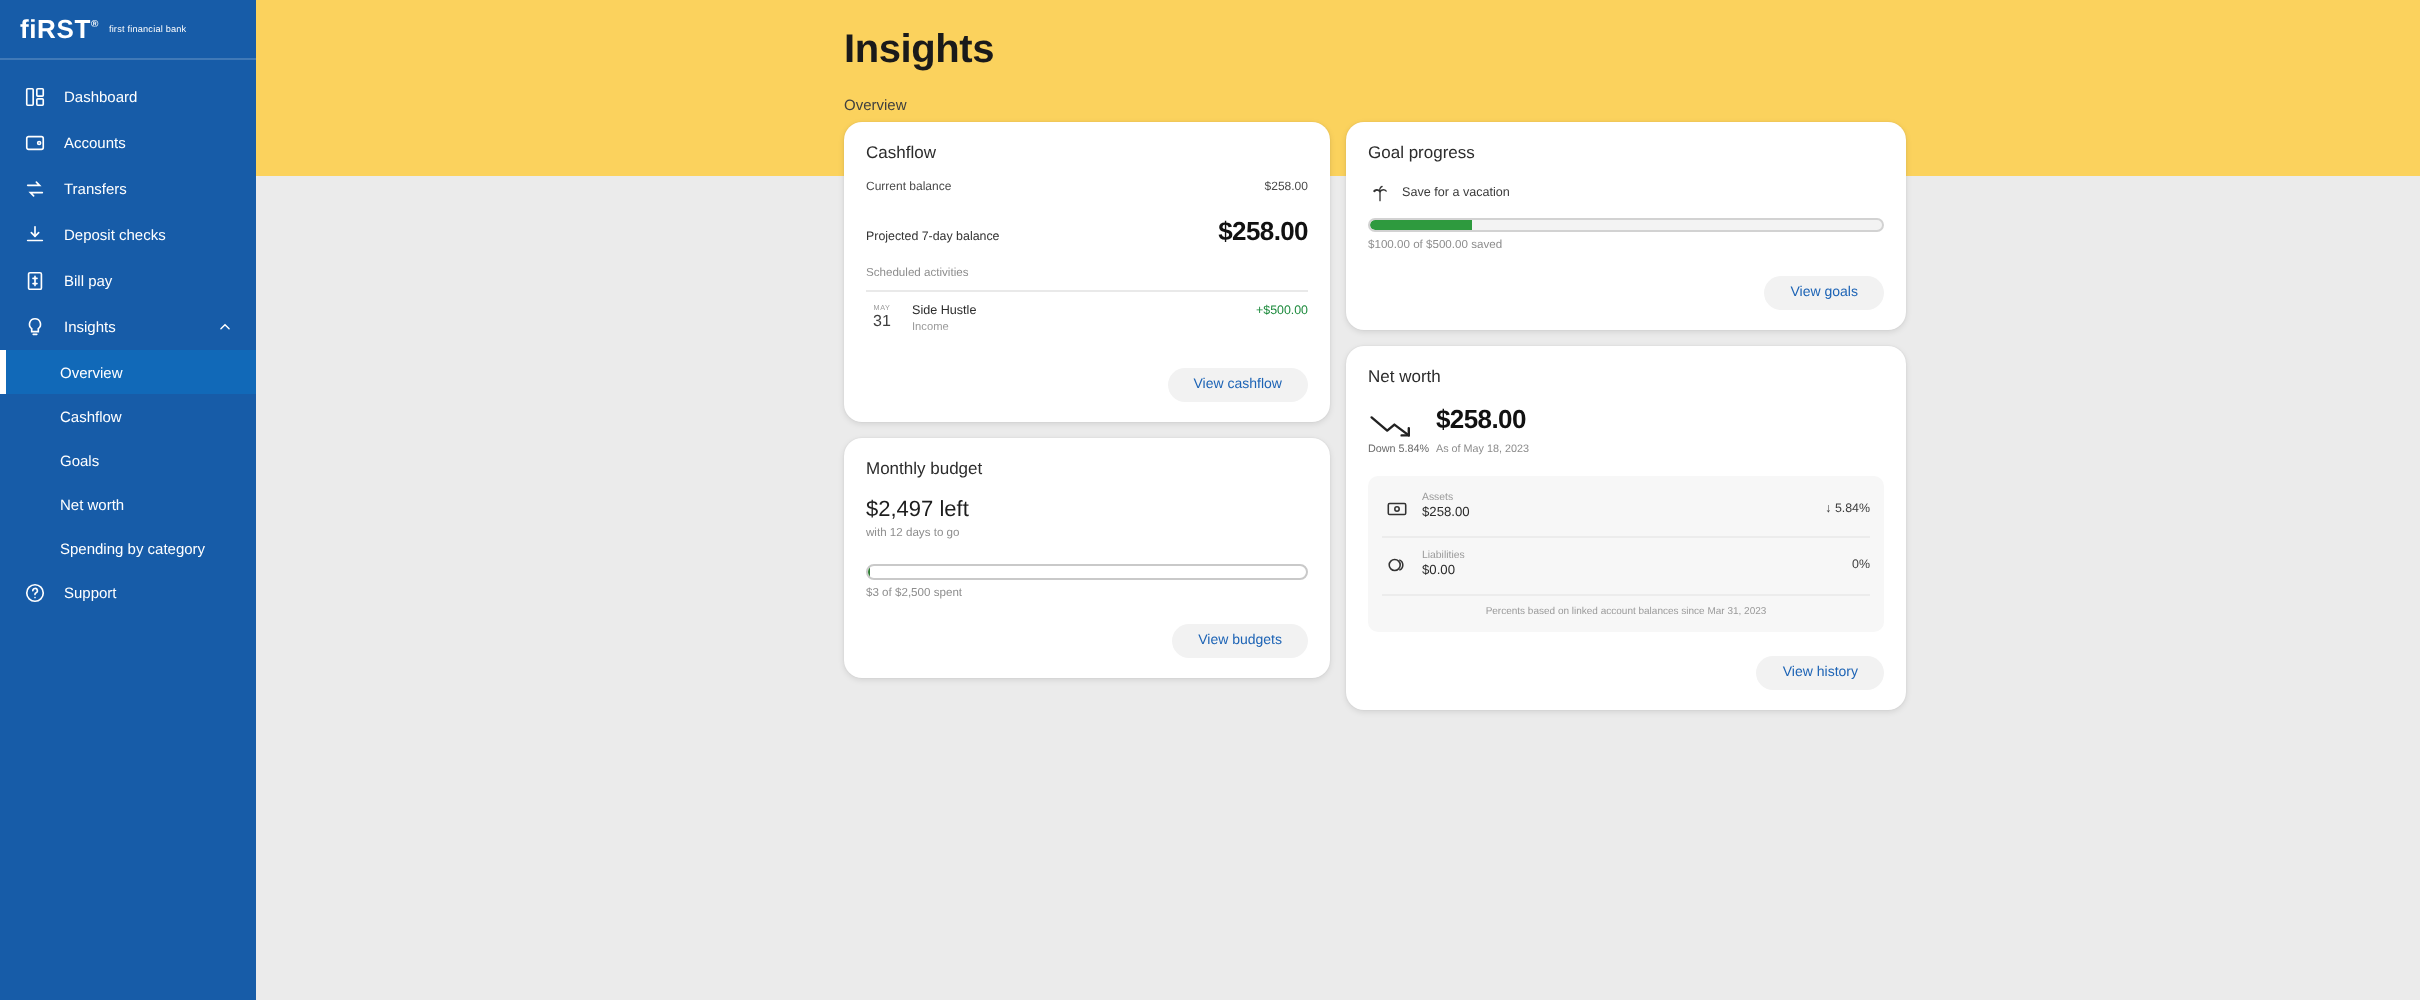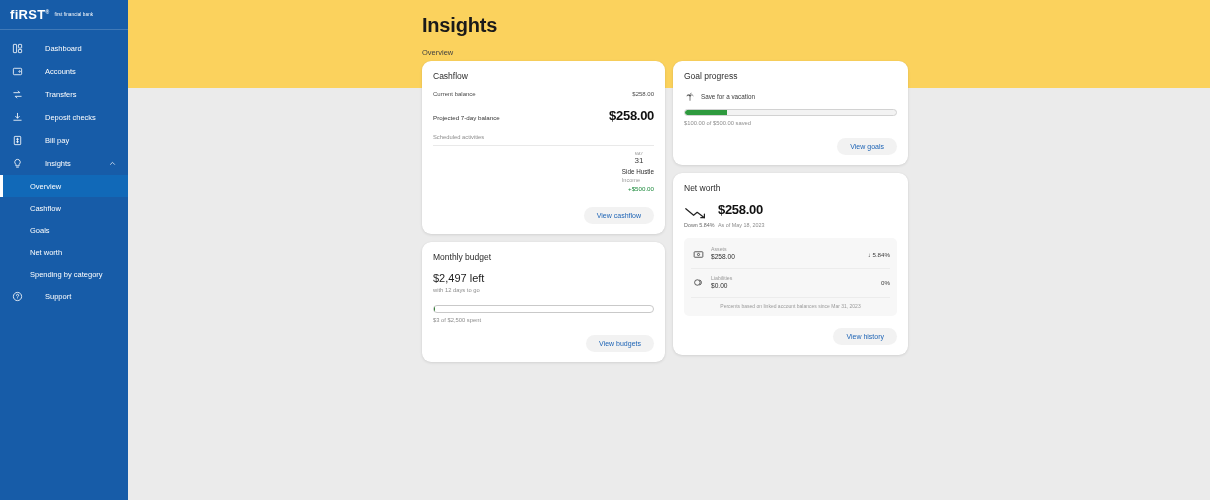--- a/index.html
+++ b/index.html
@@ -36,21 +36,20 @@
 
   .nav { padding-top: 7px; }
   .nav-item {
     height: 23px;
     display: flex; align-items: center;
     padding-left: 11px;
     color: #ffffff;
     font-size: 7.5px;
     position: relative;
     cursor: pointer;
-    gap: 13px;
   }
   .nav-item .ico {
     width: 13px; height: 13px; margin-right: 8px;
     display: inline-flex; align-items: center; justify-content: center;
     flex: 0 0 13px;
   }
   .nav-item .ico svg { width: 11px; height: 11px; display: block; }
   .nav-label { line-height: 1; }
   .chev { margin-left: auto; margin-right: 12px; display: flex; }
   .chev svg { width: 7px; height: 7px; }
@@ -89,34 +88,34 @@
     display: flex; gap: 8px; align-items: flex-start;
   }
   .col { display: flex; flex-direction: column; gap: 8px; }
   .card {
     background: #ffffff;
     border-radius: 9px;
     box-shadow: 0 1px 3px rgba(0,0,0,0.10), 0 0 1px rgba(0,0,0,0.08);
     padding: 10px 11px 10px 11px;
   }
   .card-l { width: 243px; }
-  .card-r { width: 235px; }
+  .card-r { width: 280px; }
   .card-title { font-size: 8.5px; color: #2c2c2c; margin-bottom: 10px; }
 
   .row-between { display: flex; align-items: baseline; justify-content: space-between; }
   .lbl-sm { font-size: 6px; color: #4a4a4a; }
   .val-sm { font-size: 6px; color: #4a4a4a; }
   .lbl-md { font-size: 6.2px; color: #333; }
   .val-lg { font-size: 13px; font-weight: bold; color: #111; letter-spacing: -0.3px; }
 
   .mt10 { margin-top: 11px; }
   .sched-label { font-size: 5.8px; color: #8d8d8d; margin-top: 11px; }
   .divider { height: 1px; background: #e9e9e9; margin-top: 5px; }
 
-  .activity { display: flex; align-items: flex-end; padding: 6px 0 3px 0; flex-direction: column; }
+  .activity { display: flex; align-items: flex-start; padding: 6px 0 3px 0; }
   .date-badge {
     width: 16px; text-align: center; margin-right: 7px; flex: 0 0 16px;
   }
   .date-badge .m { font-size: 3.6px; color: #9a9a9a; letter-spacing: 0.3px; line-height: 1.2; }
   .date-badge .d { font-size: 8px; color: #3d3d3d; line-height: 1.15; }
   .act-text { flex: 1; }
   .act-name { font-size: 6.3px; color: #2c2c2c; line-height: 1.3; }
   .act-sub { font-size: 5.6px; color: #9a9a9a; line-height: 1.4; margin-top: 1px; }
   .act-amt { font-size: 6.2px; color: #1c8a3c; }
 

